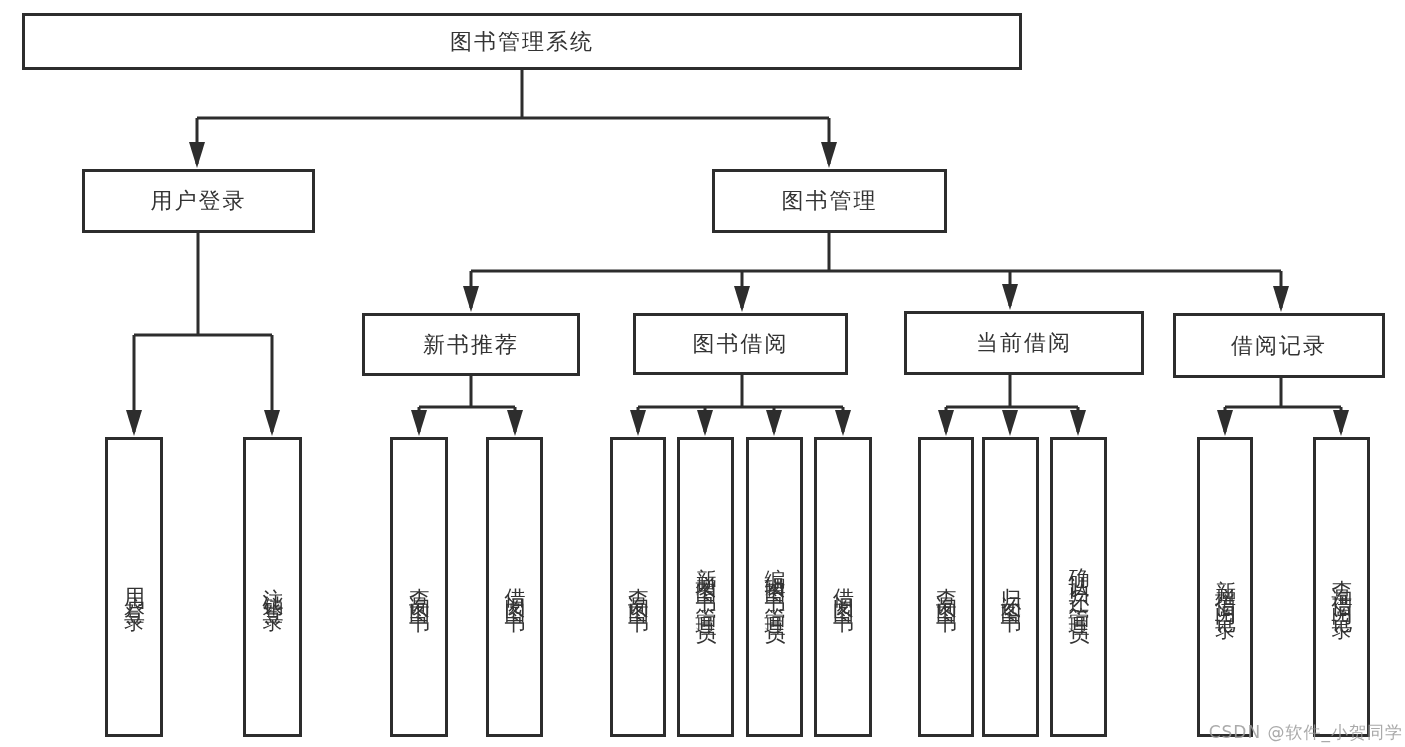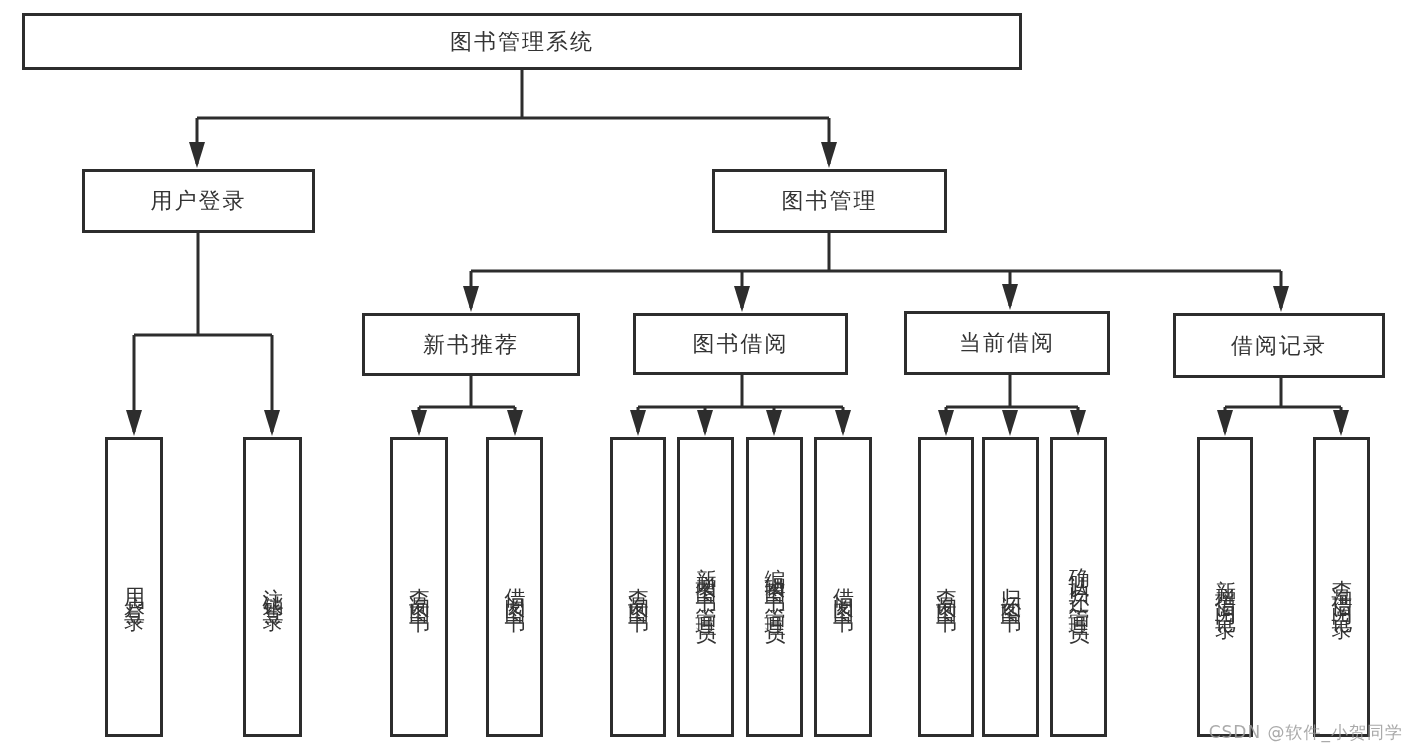--- a/index.html
+++ b/index.html
@@ -110,21 +110,21 @@
   <div class="node h" style="left:362px;top:313px;width:218px;height:63px">
     <span>新书推荐</span>
   </div>
 
   <div class="node h" style="left:712px;top:169px;width:235px;height:64px">
     <span>图书管理</span>
   </div>
   <div class="node h" style="left:633px;top:313px;width:215px;height:62px">
     <span>图书借阅</span>
   </div>
-  <div class="node h" style="left:904px;top:311px;width:206px;height:64px">
+  <div class="node h" style="left:904px;top:311px;width:240px;height:64px">
     <span>当前借阅</span>
   </div>
   <div class="node h" style="left:1173px;top:313px;width:212px;height:65px">
     <span>借阅记录</span>
   </div>
 
   <div class="node v" style="left:105px;top:437px;width:58px;height:300px">
     <span class="vtext">用户登录</span>
   </div>
   <div class="node v" style="left:243px;top:437px;width:59px;height:300px">

